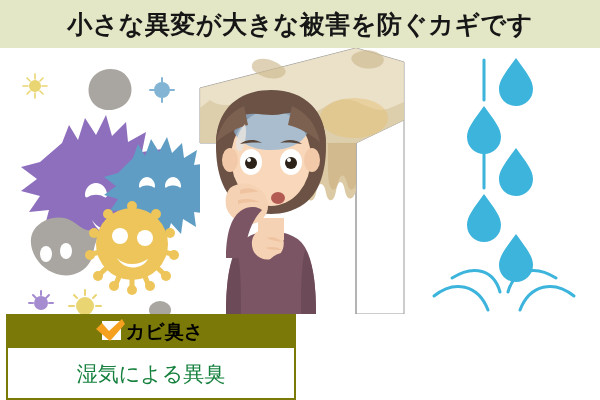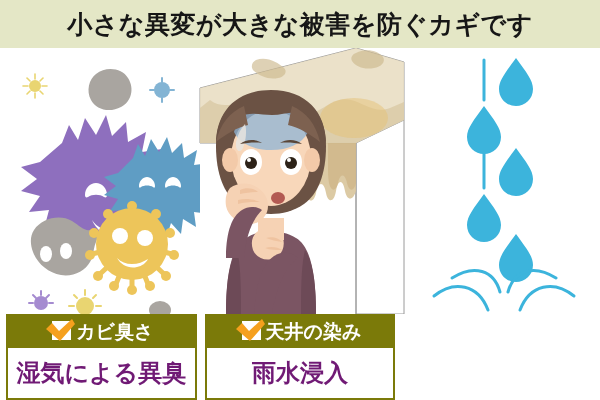--- a/index.html
+++ b/index.html
@@ -95,40 +95,40 @@
     left: 3px; top: 1px;
     width: 19px; height: 19px;
     background: #ffffff;
   }
   .check-icon svg {
     position: absolute;
     left: -4px; top: -2px;
     width: 30px; height: 26px;
   }
   .card-header-label {
-    color: #ffffff;
+    color: #000000;
     font-size: 19px;
     font-weight: bold;
     line-height: 1;
     white-space: nowrap;
   }
   .card-body {
     flex: 1;
     background: #ffffff;
     border: 2px solid #7b7a09;
     border-top: none;
     box-sizing: border-box;
     display: flex;
     align-items: center;
     justify-content: center;
   }
   .card-body-label {
-    color: #701a75;
-    font-size: 24px;
-    font-weight: bold;
+    color: #15803d;
+    font-size: 21px;
+    font-weight: normal;
     line-height: 1;
     white-space: nowrap;
   }
 
   .svg-full { display: block; width: 100%; height: 100%; }
 </style>
 </head>
 <body>
 
 <div id="page">
@@ -352,32 +352,18 @@
             <path fill="#f5a01e" d="M1 11 l6-6 7 8 13-12 3 5-15 17z"></path>
           </svg>
         </span>
         <span class="card-header-label">カビ臭さ</span>
       </div>
       <div class="card-body">
         <span class="card-body-label">湿気による異臭</span>
       </div>
     </div>
 
+
     <div class="card">
-      <div class="card-header">
-        <span class="check-icon">
-          <span class="box"></span>
-          <svg viewBox="0 0 30 26" xmlns="http://www.w3.org/2000/svg">
-            <path fill="#f5a01e" d="M1 11 l6-6 7 8 13-12 3 5-15 17z"></path>
-          </svg>
-        </span>
-        <span class="card-header-label">天井の染み</span>
-      </div>
-      <div class="card-body">
-        <span class="card-body-label">雨水浸入</span>
-      </div>
-    </div>
-
-    <div class="card">
     </div>
   </div>
 
 </div>
 
 </body></html>

